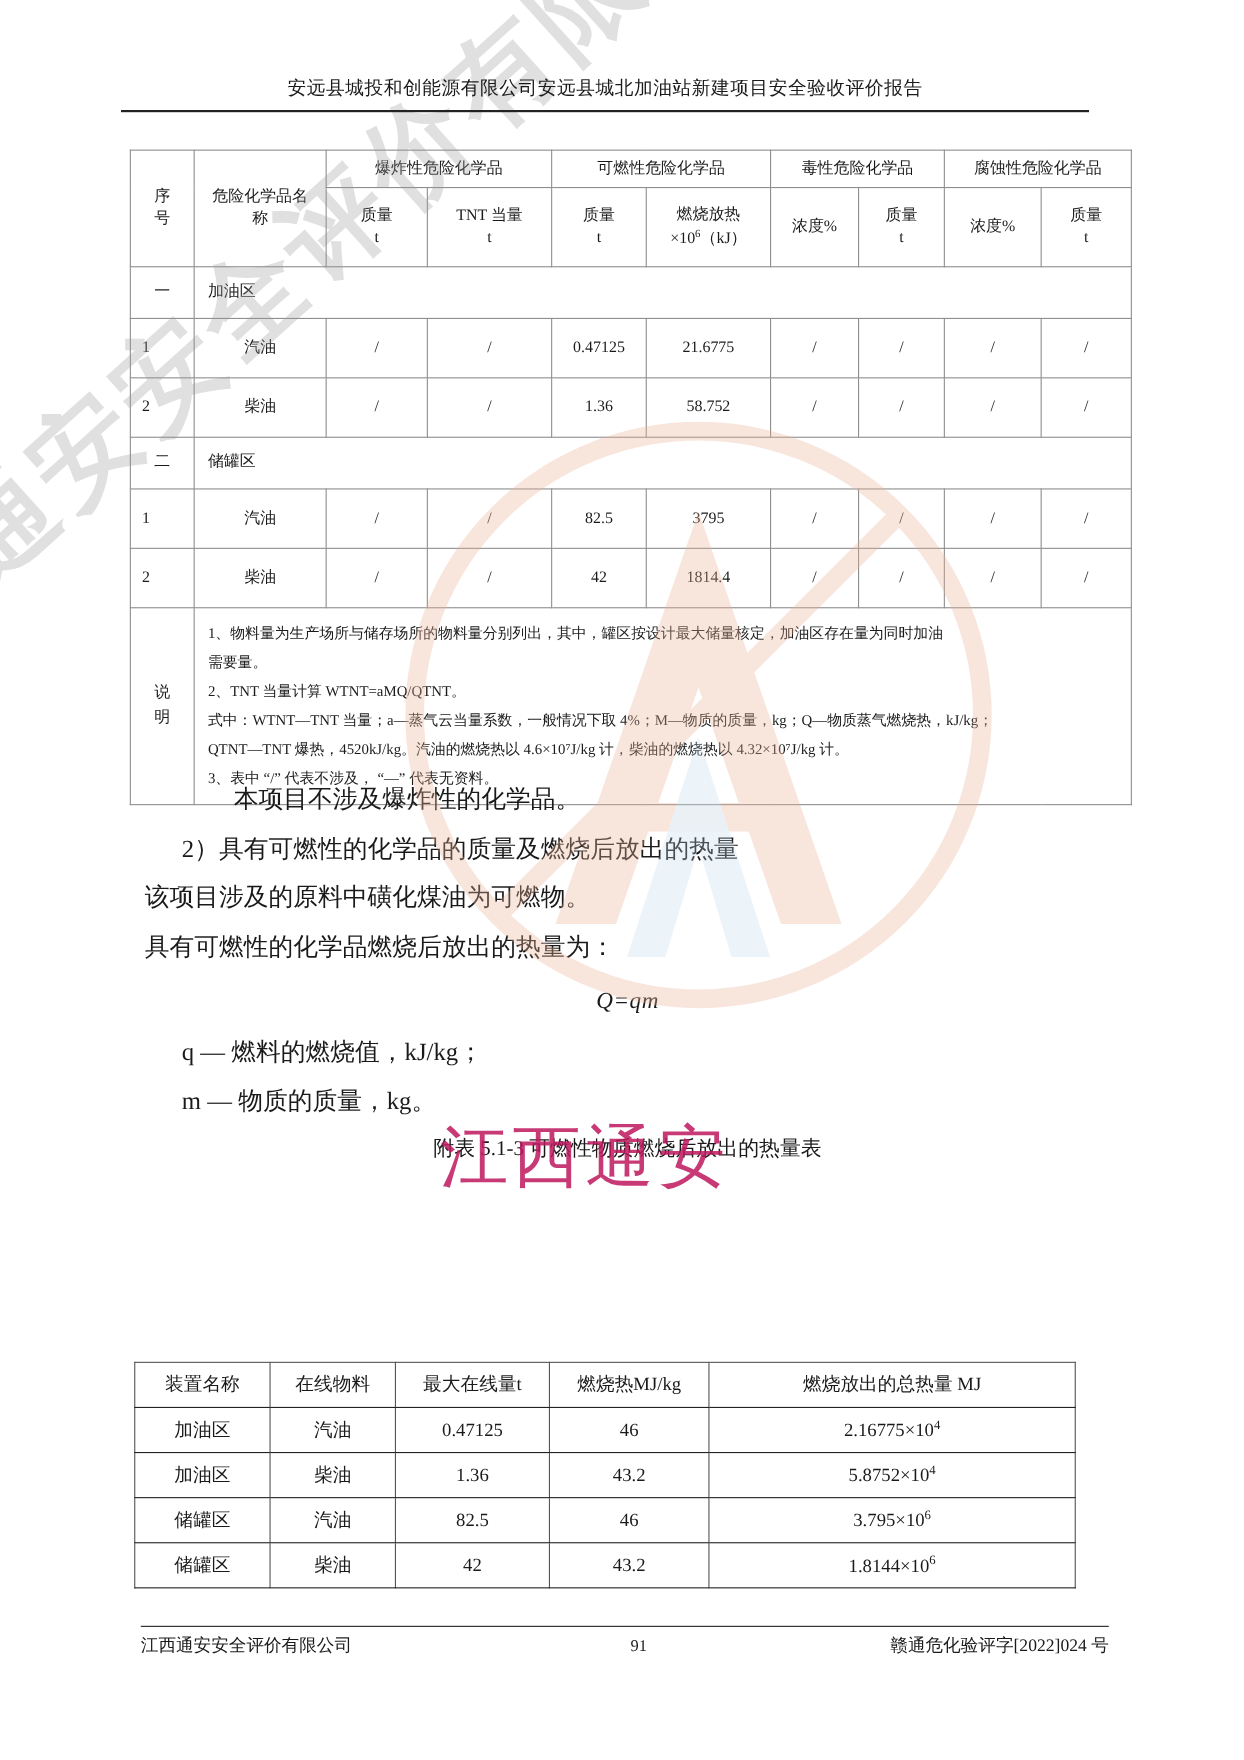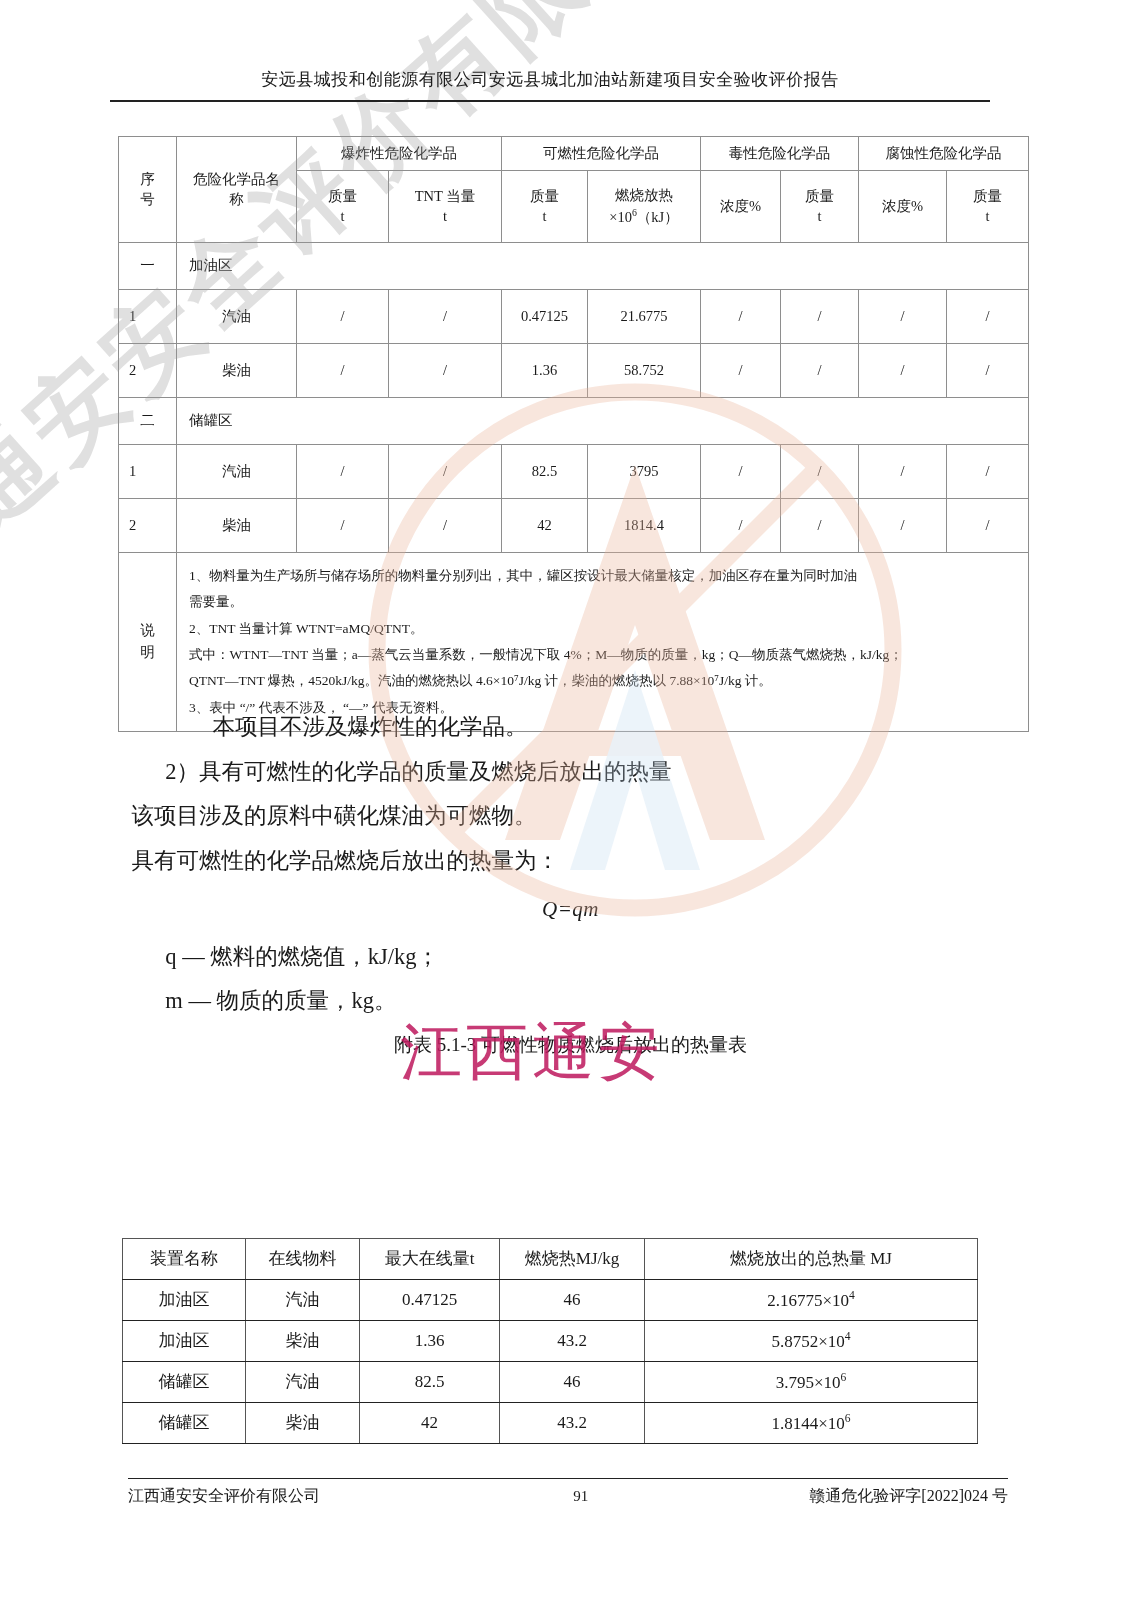--- a/index.html
+++ b/index.html
@@ -324,21 +324,21 @@
       <tr>
         <td class="noteslabel">
           <span class="nwrap">说</span>
           <span class="nwrap">明</span>
         </td>
         <td colspan="9" class="notes">
           <span class="nwrap">1、物料量为生产场所与储存场所的物料量分别列出，其中，罐区按设计最大储量核定，加油区存在量为同时加油</span>
           <span class="nwrap">需要量。</span>
           <span class="nwrap">2、TNT 当量计算 WTNT=aMQ/QTNT。</span>
           <span class="nwrap">式中：WTNT—TNT 当量；a—蒸气云当量系数，一般情况下取 4%；M—物质的质量，kg；Q—物质蒸气燃烧热，kJ/kg；</span>
-          <span class="nwrap">QTNT—TNT 爆热，4520kJ/kg。汽油的燃烧热以 4.6×10⁷J/kg 计，柴油的燃烧热以 7.88×10⁷J/kg 计。</span>
+          <span class="nwrap">QTNT—TNT 爆热，4520kJ/kg。汽油的燃烧热以 4.6×10⁷J/kg 计，柴油的燃烧热以 4.32×10⁷J/kg 计。</span>
           <span class="nwrap">3、表中 “/” 代表不涉及， “—” 代表无资料。</span>
         </td>
       </tr>
     </tbody>
   </table>
 
   <div class="body-text">
     <div class="p-ind3">本项目不涉及爆炸性的化学品。</div>
     <div class="p-ind2">2）具有可燃性的化学品的质量及燃烧后放出的热量</div>
     <div class="p-ind0">该项目涉及的原料中磺化煤油为可燃物。</div>

